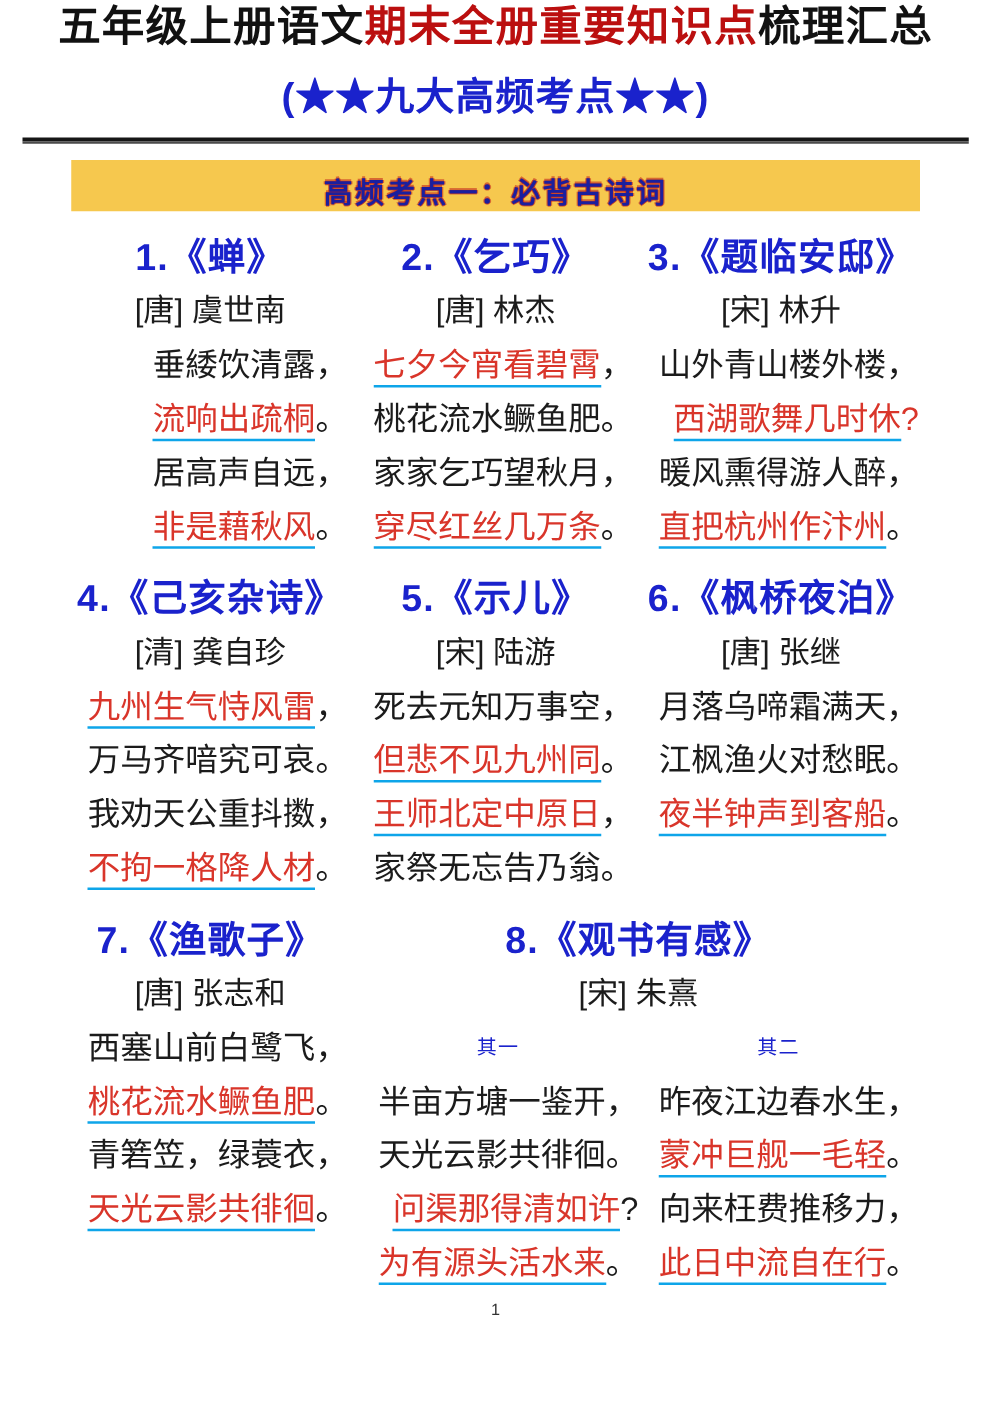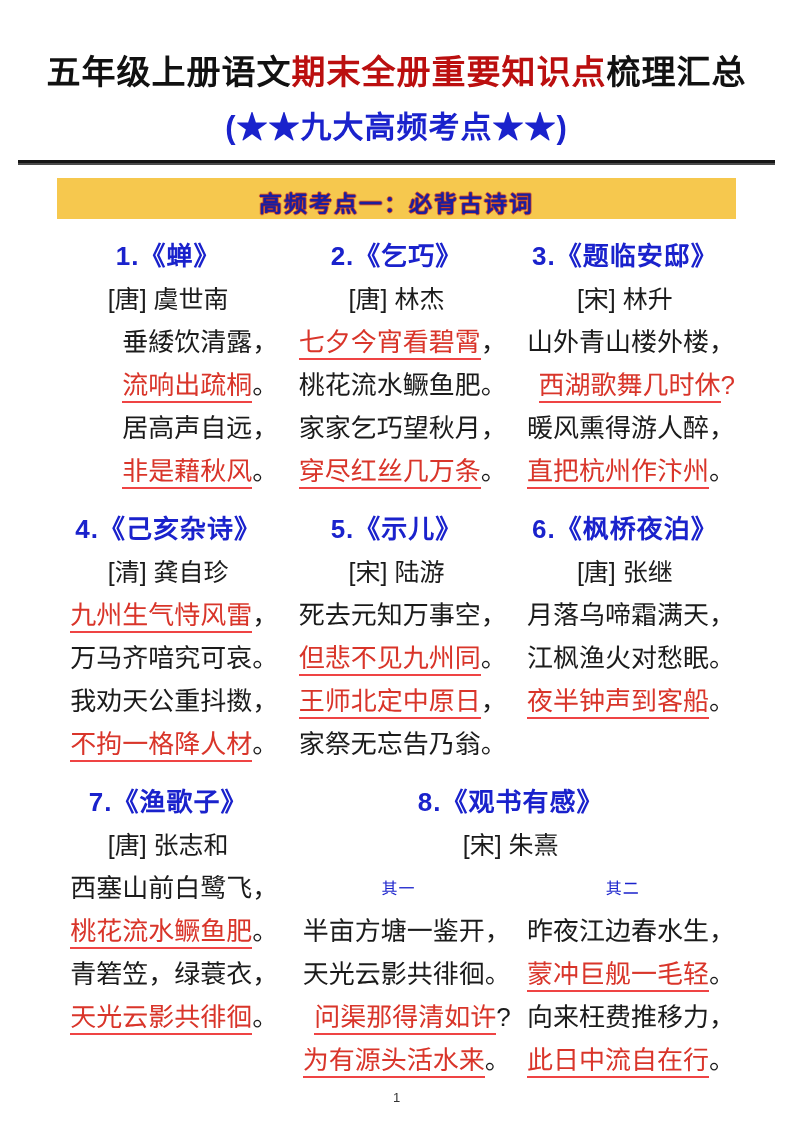--- a/index.html
+++ b/index.html
@@ -3,21 +3,20 @@
 <meta charset="utf-8">
 <style>
   * { margin: 0; padding: 0; box-sizing: border-box; }
   html, body { width: 793px; height: 1122px; background: #ffffff; overflow: hidden; }
   body { font-family: "Liberation Sans", sans-serif; color: #1b1b1b; }
 
   .doc { width: 793px; height: 1122px; position: relative; }
 
   
   .main-title {
-    padding-top: 50px;
     text-align: center;
     font-family: "Liberation Serif", serif;
     font-size: 34px;
     font-weight: 900;
     letter-spacing: 1px;
     line-height: 46px;
     color: #111111;
     white-space: nowrap;
   }
   .main-title .red { color: var(--title-red, #BB0F0F); }
@@ -62,32 +61,32 @@
     display: grid;
     grid-template-columns: 1fr 1fr 1fr;
     column-gap: 8px;
     row-gap: 15px;
   }
   .poem { text-align: center; line-height: 43px; }
   .poem.span2 { grid-column: 2 / 4; }
   .poem.offset { }
 
   .ptitle {
-    font-size: 26px;
+    font-size: 30px;
     font-weight: bold;
     color: var(--accent-blue, #1A22CC);
     letter-spacing: 1px;
   }
   .pauthor { font-size: 25px; color: #1b1b1b; }
 
   .pline { font-size: 26px; white-space: nowrap; text-align: right; }
   .pline .t { color: #1b1b1b; }
   .pline .t.hl {
     color: var(--verse-red, #D9352A);
-    border-bottom: 2px solid #ef4444;
+    border-bottom: 2px solid #0ea5e9;
     padding-bottom: 1px;
   }
   .pline .p { color: #1b1b1b; }
   .pline .p.pr { color: var(--verse-red, #D9352A); }
 
   .duo { display: flex; }
   .duo .half { flex: 1; }
   .subhead {
     font-size: 16px;
     font-weight: normal;

